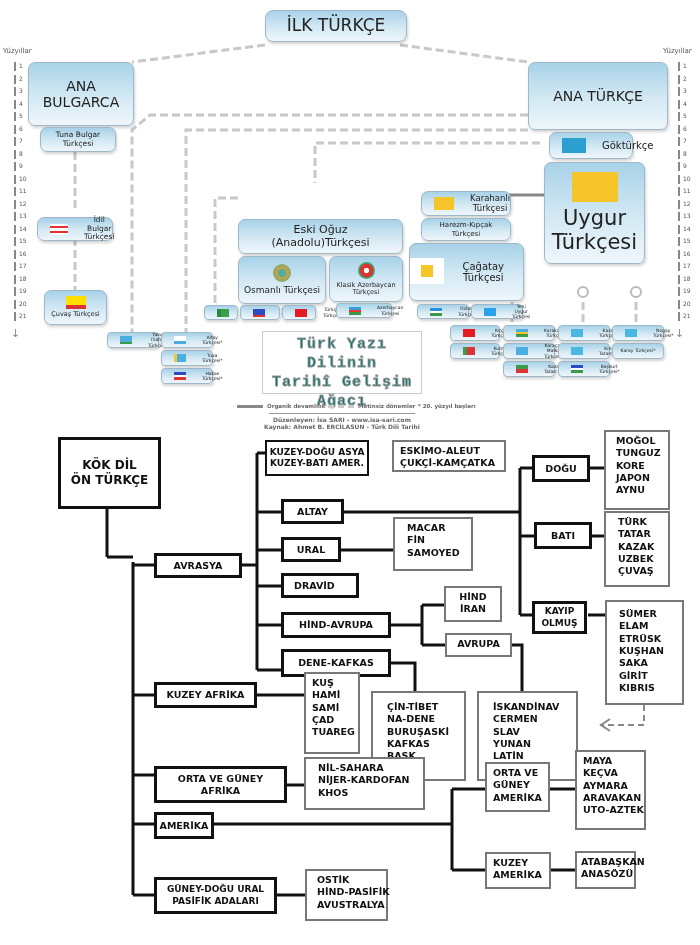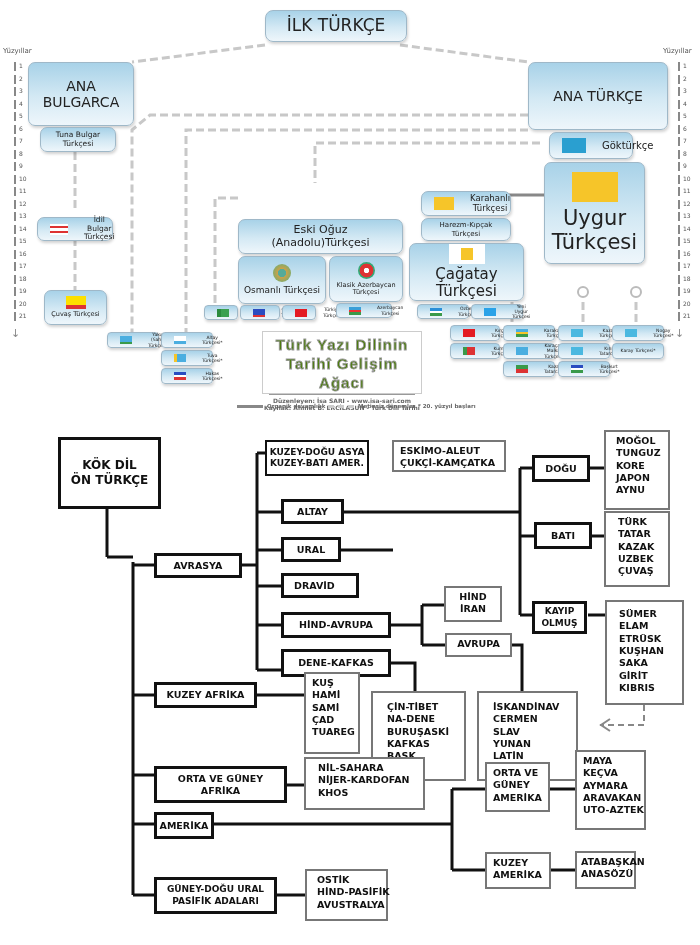--- a/index.html
+++ b/index.html
@@ -12,21 +12,21 @@
         box-shadow: 1px 2px 3px rgba(0,0,0,0.18);
         display: flex; align-items: center; justify-content: center; text-align: center;
         color: #222; line-height: 1.15; }
   .bx.f { justify-content: flex-start; gap: 16px; padding: 0 12px; }
   .bx.f .t { flex: 1; }
   .flag { display: inline-block; width: 18px; height: 11px; flex: none; }
   .tick { position: absolute; font-size: 6px; color: #555; }
   .tickbar { position: absolute; width: 2px; height: 9px; background: #888; }
   .axis-label { position: absolute; font-size: 7px; color: #555; }
   .title-box { position: absolute; border: 1px solid #ccc; background: #fff; text-align: center; }
-  .title-main { font-family: Liberation Sans, sans-serif; font-size: 15px; color: #4d7c0f;
+  .title-main { font-family: Liberation Mono, monospace; font-size: 15px; color: #0f766e;
                 -webkit-text-stroke: 0.8px #999; letter-spacing: 1px; line-height: 19px; font-weight: bold; }
   .credit { font-size: 6px; color: #666; font-weight: bold; }
   .legend { position: absolute; font-size: 5.5px; color: #666; font-weight: bold; }
   
   .nb { position: absolute; border: 3px solid #111; background: #fff; font-weight: bold; font-size: 9.5px;
         color: #111; display: flex; align-items: center; justify-content: center; text-align: center; line-height: 1.25; }
   .lb { position: absolute; border: 2px solid #777; background: #fff; font-weight: bold; font-size: 9.5px;
         color: #111; line-height: 1.3; padding: 3px 6px; }
   .lb div { white-space: nowrap; }
 </style>
@@ -183,21 +183,21 @@
     <span>Türkçesi</span>
   </div>
   <div class="bx f" style="left:421px;top:191px;width:90px;height:25px;font-size:8.5px;">
     <span class="flag" style="width:20px;height:13px;background:#f6c529;"></span>
     <span class="t"><span>Karahanlı</span><br><span>Türkçesi</span></span>
   </div>
   <div class="bx" style="left:421px;top:218px;width:90px;height:23px;font-size:7px;flex-direction:column;">
     <span>Harezm-Kıpçak</span>
     <span>Türkçesi</span>
   </div>
-  <div class="bx" style="left:409px;top:243px;width:115px;height:58px;font-size:15px;flex-direction:column;">
+  <div class="bx" style="left:409px;top:243px;width:115px;height:58px;font-size:10px;flex-direction:row;">
     <span style="display:flex;width:36px;height:26px;background:#fff;align-items:center;justify-content:center;margin-bottom:2px;">
         <span style="width:12px;height:12px;background:#f6c529;"></span>
       </span>
     <span>Çağatay Türkçesi</span>
   </div>
 
   <div class="bx" style="left:238px;top:219px;width:165px;height:35px;font-size:11px;flex-direction:column;">
     <span>Eski Oğuz</span>
     <span>(Anadolu)Türkçesi</span>
   </div>
@@ -381,20 +381,25 @@
   <div class="nb" style="left:265px;top:20px;width:104px;height:36px;border-width:2px;flex-direction:column;font-size:9px;">
     <span>KUZEY-DOĞU ASYA</span>
     <span>KUZEY-BATI AMER.</span>
   </div>
   <div class="lb" style="left:392px;top:20px;width:114px;height:32px;font-size:9.5px;">
     <div>ESKİMO-ALEUT</div>
     <div>ÇUKÇİ-KAMÇATKA</div>
   </div>
   <div class="nb" style="left:281px;top:79px;width:63px;height:25px;">ALTAY</div>
   <div class="nb" style="left:281px;top:117px;width:60px;height:25px;">URAL</div>
+  <div class="lb" style="left:393px;top:97px;width:80px;height:54px;padding-left:12px;">
+    <div>MACAR</div>
+    <div>FİN</div>
+    <div>SAMOYED</div>
+  </div>
   <div class="nb" style="left:281px;top:153px;width:78px;height:25px;justify-content:flex-start;padding-left:10px;">DRAVİD</div>
   <div class="nb" style="left:281px;top:192px;width:110px;height:26px;">HİND-AVRUPA</div>
   <div class="lb" style="left:444px;top:166px;width:58px;height:36px;text-align:center;">
     <div>HİND</div>
     <div>İRAN</div>
   </div>
   <div class="lb" style="left:445px;top:213px;width:67px;height:24px;text-align:center;padding:3px 0;">AVRUPA</div>
   <div class="nb" style="left:281px;top:229px;width:110px;height:28px;">DENE-KAFKAS</div>
 
   <div class="nb" style="left:532px;top:35px;width:58px;height:27px;">DOĞU</div>

